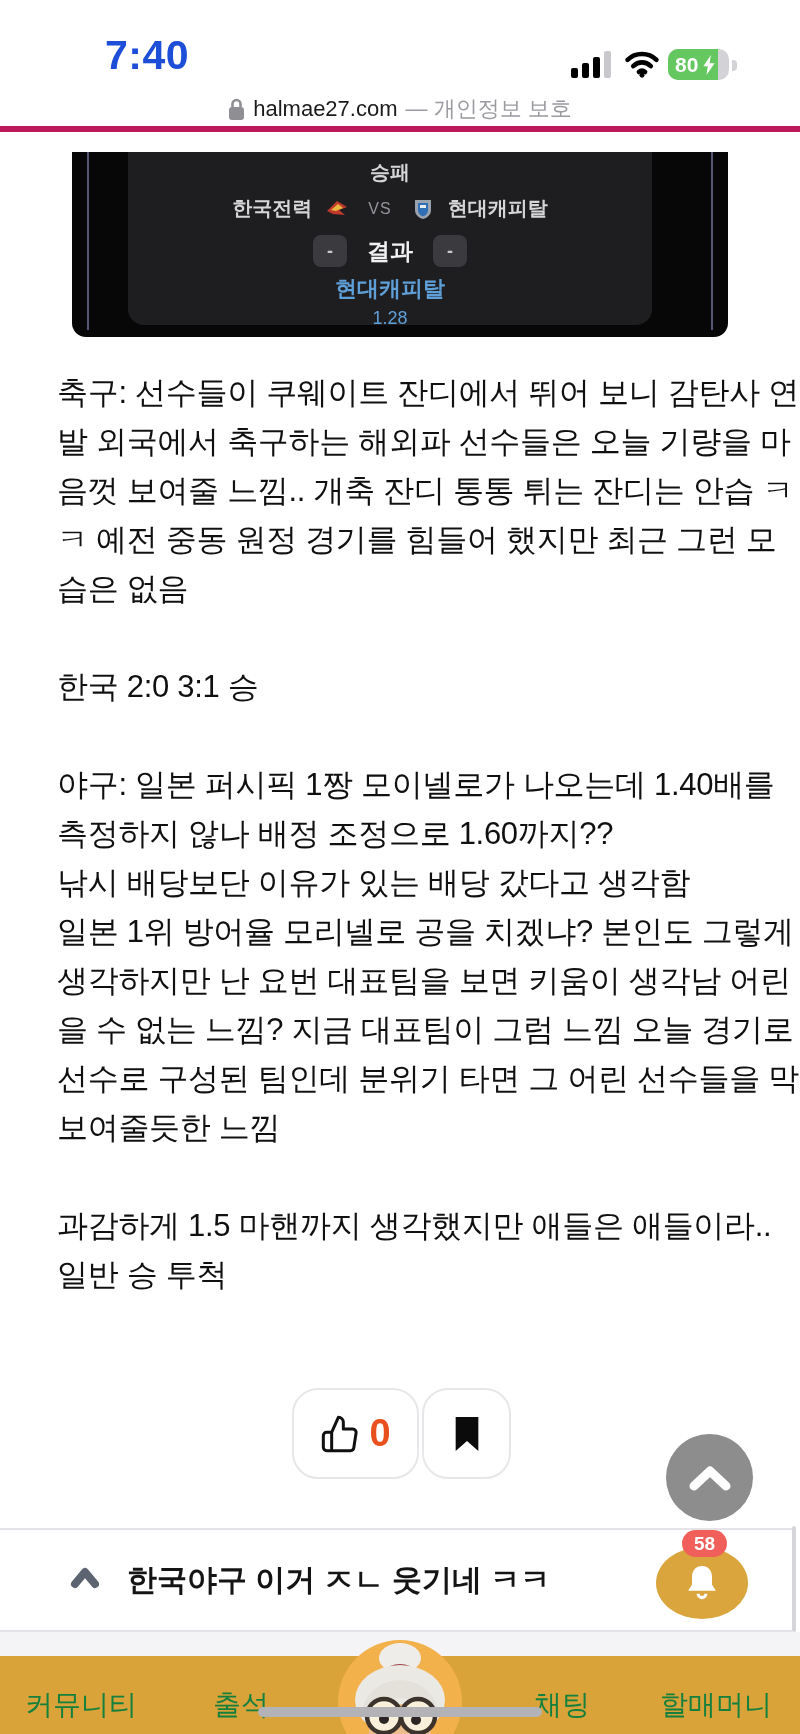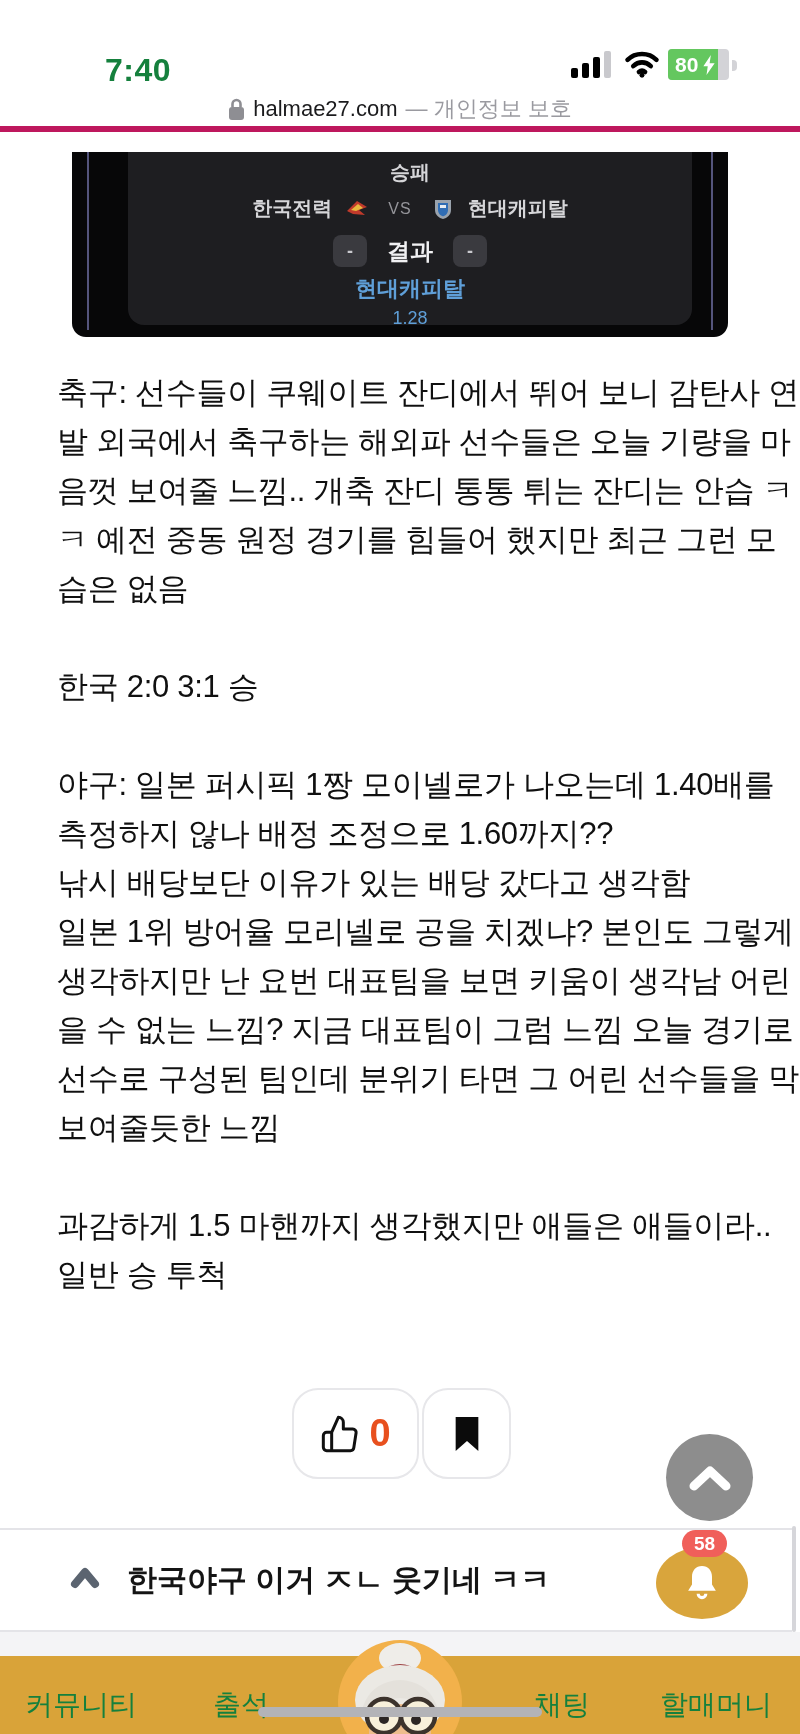--- a/index.html
+++ b/index.html
@@ -1,44 +1,44 @@
 <!DOCTYPE html>
 <html><head>
 <meta charset="utf-8">
 <style>
   * { margin:0; padding:0; box-sizing:border-box; }
   body { background:#666; font-family:"Liberation Sans","DejaVu Sans",sans-serif; }
   .screen { position:relative; width:800px; height:1734px; background:#ffffff; overflow:hidden; margin:0 auto; }
 
   
-  .time { position:absolute; left:105px; top:52px; font-size:32px; font-weight:700; color:#15803d; letter-spacing:.5px; }
+  .time { position:absolute; left:105px; top:32px; font-size:41px; font-weight:700; color:#1d4ed8; letter-spacing:.5px; }
   .sig { position:absolute; left:571px; top:50px; display:flex; align-items:flex-end; gap:4px; height:28px; }
   .sig i { display:block; width:7px; border-radius:2px; background:#000; }
   .sig i:nth-child(1){height:10px} .sig i:nth-child(2){height:15px}
   .sig i:nth-child(3){height:21px} .sig i:nth-child(4){height:27px;background:#c9c9cd}
   .wifi { position:absolute; left:623px; top:48px; }
-  .batt { position:absolute; left:668px; top:49px; width:61px; height:31px; border-radius:4px;
+  .batt { position:absolute; left:668px; top:49px; width:61px; height:31px; border-radius:10px;
           background:#d3d3d7; overflow:hidden; }
   .batt .fill { position:absolute; left:0; top:0; bottom:0; width:50px; background:#64c75f; }
   .batt .pct { position:absolute; left:7px; top:4px; font-size:21px; font-weight:700; color:#fff; z-index:2; }
   .batt svg { position:absolute; left:34px; top:6px; z-index:2; }
   .batt-nub { position:absolute; left:732px; top:60px; width:5px; height:11px; border-radius:0 4px 4px 0; background:#d3d3d7; }
 
   
   .urlbar { position:absolute; left:0; top:92px; width:800px; height:40px; display:flex;
             align-items:center; justify-content:center; gap:8px; border-bottom:6px solid #be185d; }
   .urlbar .domain { font-size:22px; color:#1b1b1d; }
   .urlbar .privacy { font-size:22px; color:#9a9aa0; }
 
   
   .mcard { position:absolute; left:72px; top:152px; width:656px; height:185px; background:#070708;
            border-radius:0 0 14px 14px; }
   .mcard .pline { position:absolute; top:0; width:2px; height:178px; background:#55557c; }
   .mcard .pline.l { left:15px; } .mcard .pline.r { right:15px; }
-  .mcard .inner { position:absolute; left:56px; top:0; width:564px; height:173px;
+  .mcard .inner { position:absolute; left:56px; top:0; width:524px; height:173px;
                   background:#1e1e21; border-radius:0 0 16px 16px; text-align:center; }
   .mkt { margin-top:7px; font-size:20px; font-weight:700; color:#d6d6d9; }
   .teams { margin-top:9px; display:flex; align-items:center; justify-content:center; gap:13px; }
   .teams .tname { font-size:20px; font-weight:700; color:#d6d6d9; }
   .teams .vs { font-size:16px; color:#95959a; letter-spacing:1px; margin:0 6px; }
   .resrow { margin-top:13px; display:flex; align-items:center; justify-content:center; gap:20px; }
   .scorebox { width:34px; height:32px; background:#3a3a3f; border-radius:8px; color:#c9c9ce;
               font-size:18px; font-weight:700; display:flex; align-items:center; justify-content:center; }
   .reslabel { font-size:23px; font-weight:700; color:#f1f1f3; }
   .pick { margin-top:7px; font-size:22px; font-weight:600; }

